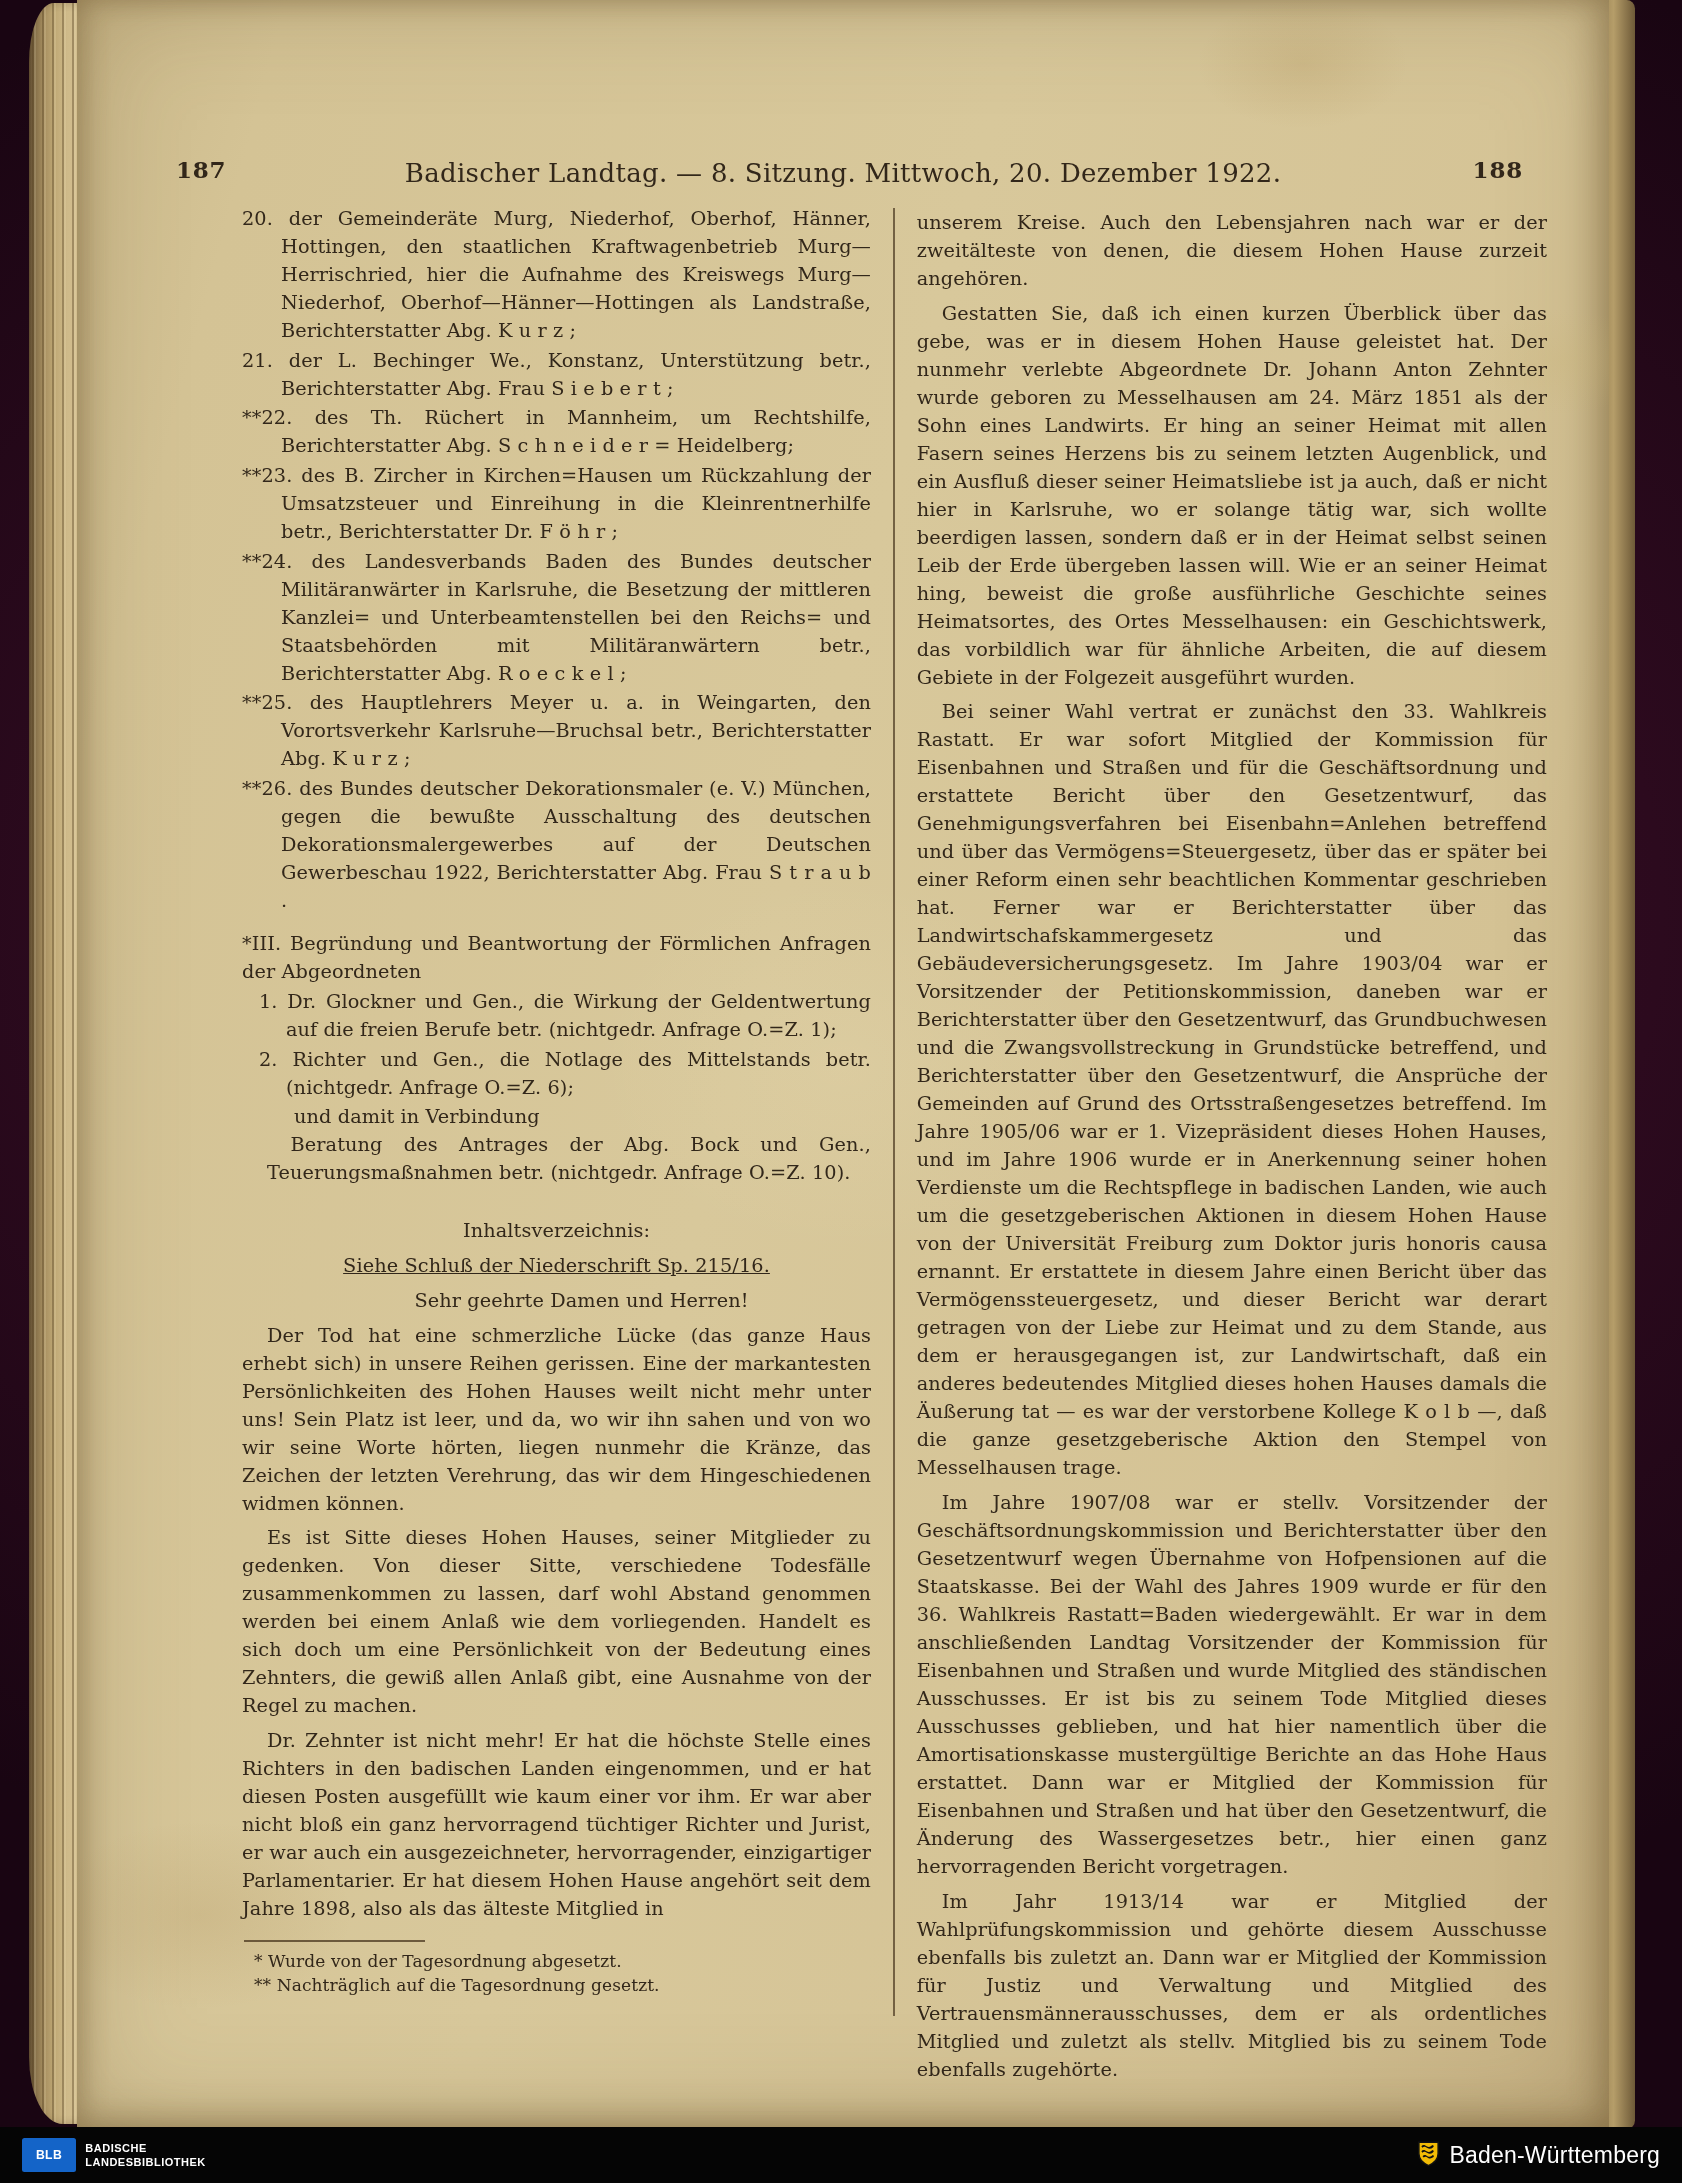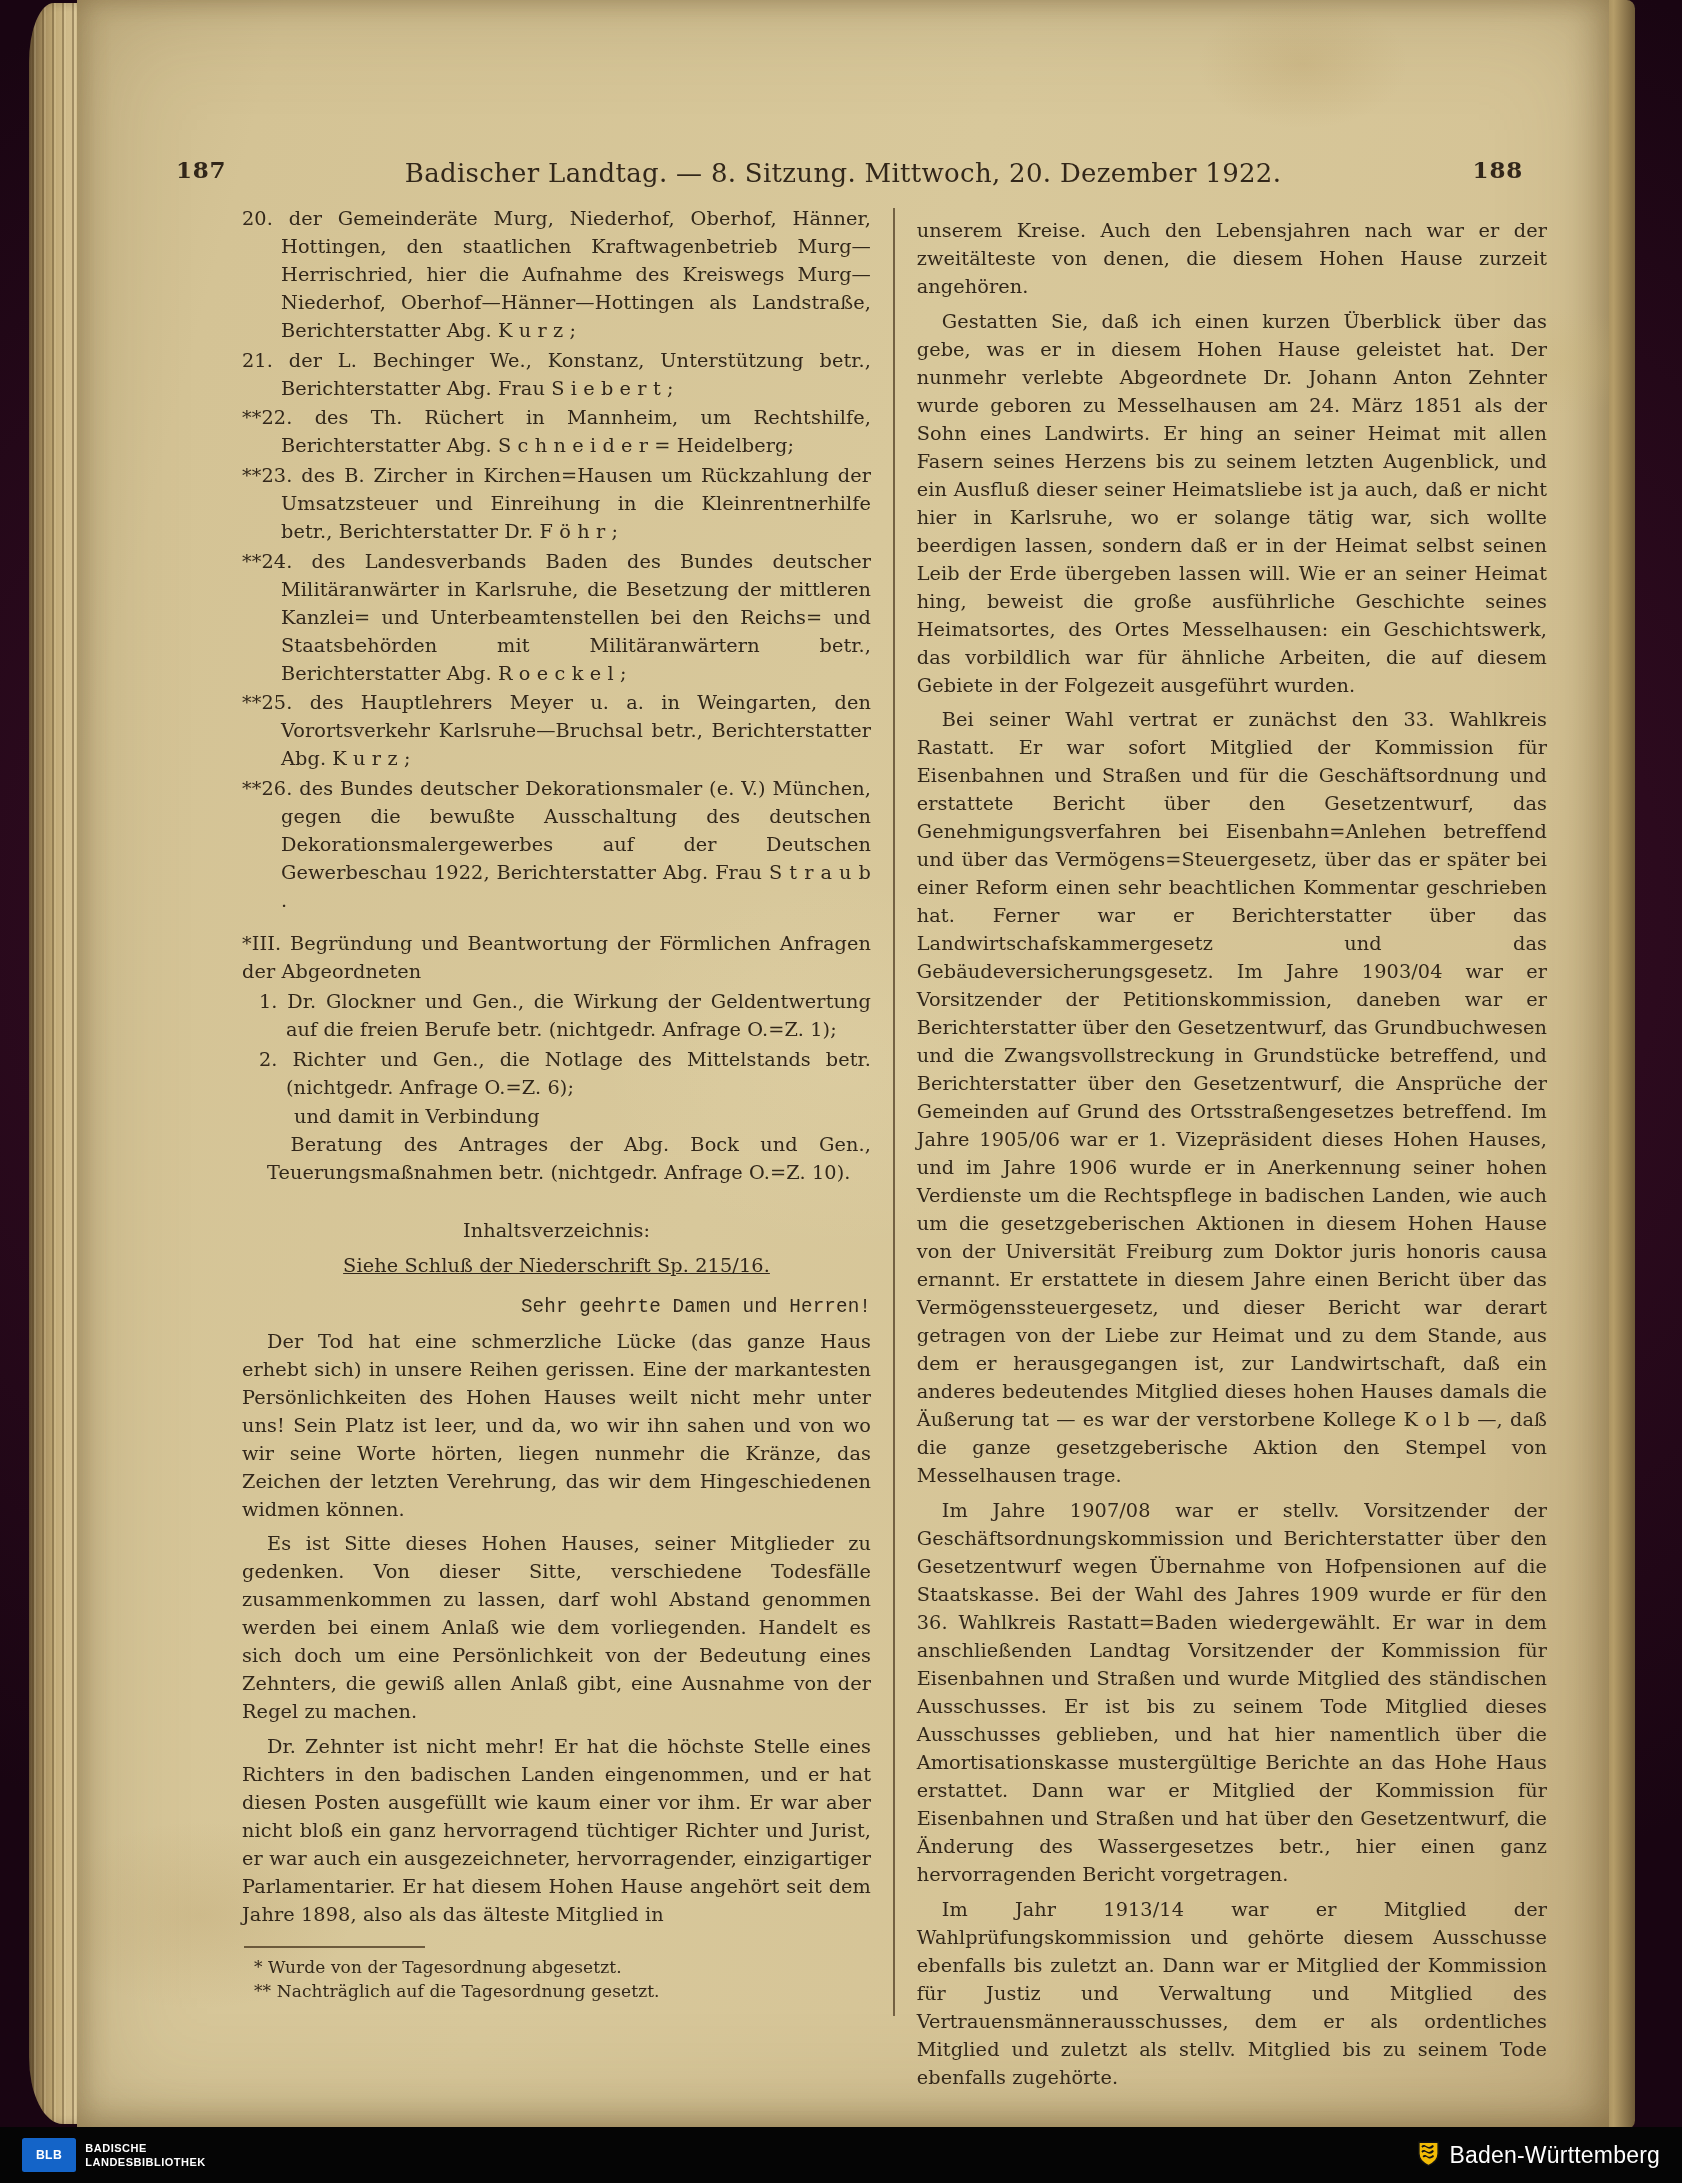--- a/index.html
+++ b/index.html
@@ -82,23 +82,23 @@
 
   .agenda-item { padding-left:39px; text-indent:-39px; margin-bottom:1.7px; }
   .inquiry-item { padding-left:44px; text-indent:-27px; margin-left:0; margin-bottom:1.7px; }
   .section-heading { margin-top:15px; margin-bottom:1.7px; }
   .connective { margin-left:52px; text-align:left; }
   .motion { padding-left:25px; text-indent:23.5px; }
   .toc-heading { margin-top:30px; text-align:center; font-weight:normal; text-indent:0; }
   .toc-reference { margin-top:6.7px; text-align:center; text-indent:0;text-decoration:underline; }
   .speech-intro { margin-top:71px; text-indent:25px; }
   .speaker { font-weight:bold; letter-spacing:2.5px; }
-  .salutation { margin-top:13px; margin-left:50px; text-align:right;font-family:Liberation Mono, monospace; }
+  .salutation { margin-top:7px; margin-left:50px; text-align:center; }
   .body-par { text-indent:25px; margin-top:6.7px; }
-  .body-par.flush { text-indent:0; margin-top:12px; }
+  .body-par.flush { text-indent:0; margin-top:4px; }
   .footnote-rule { width:181px; height:1.7px; background:rgba(72,54,30,.75); margin:17px 0 8.4px 1.7px; }
   .footnote { font-size:17px; line-height:23.5px; text-align:left; padding-left:22px; text-indent:-10px; }
 
   
   .footer {
     position:absolute; left:0; bottom:0; width:1682px; height:56px;
     background:#050505;
     display:flex; align-items:center; justify-content:space-between;
     padding:0 22px;
     font-family:"Liberation Sans", sans-serif;

